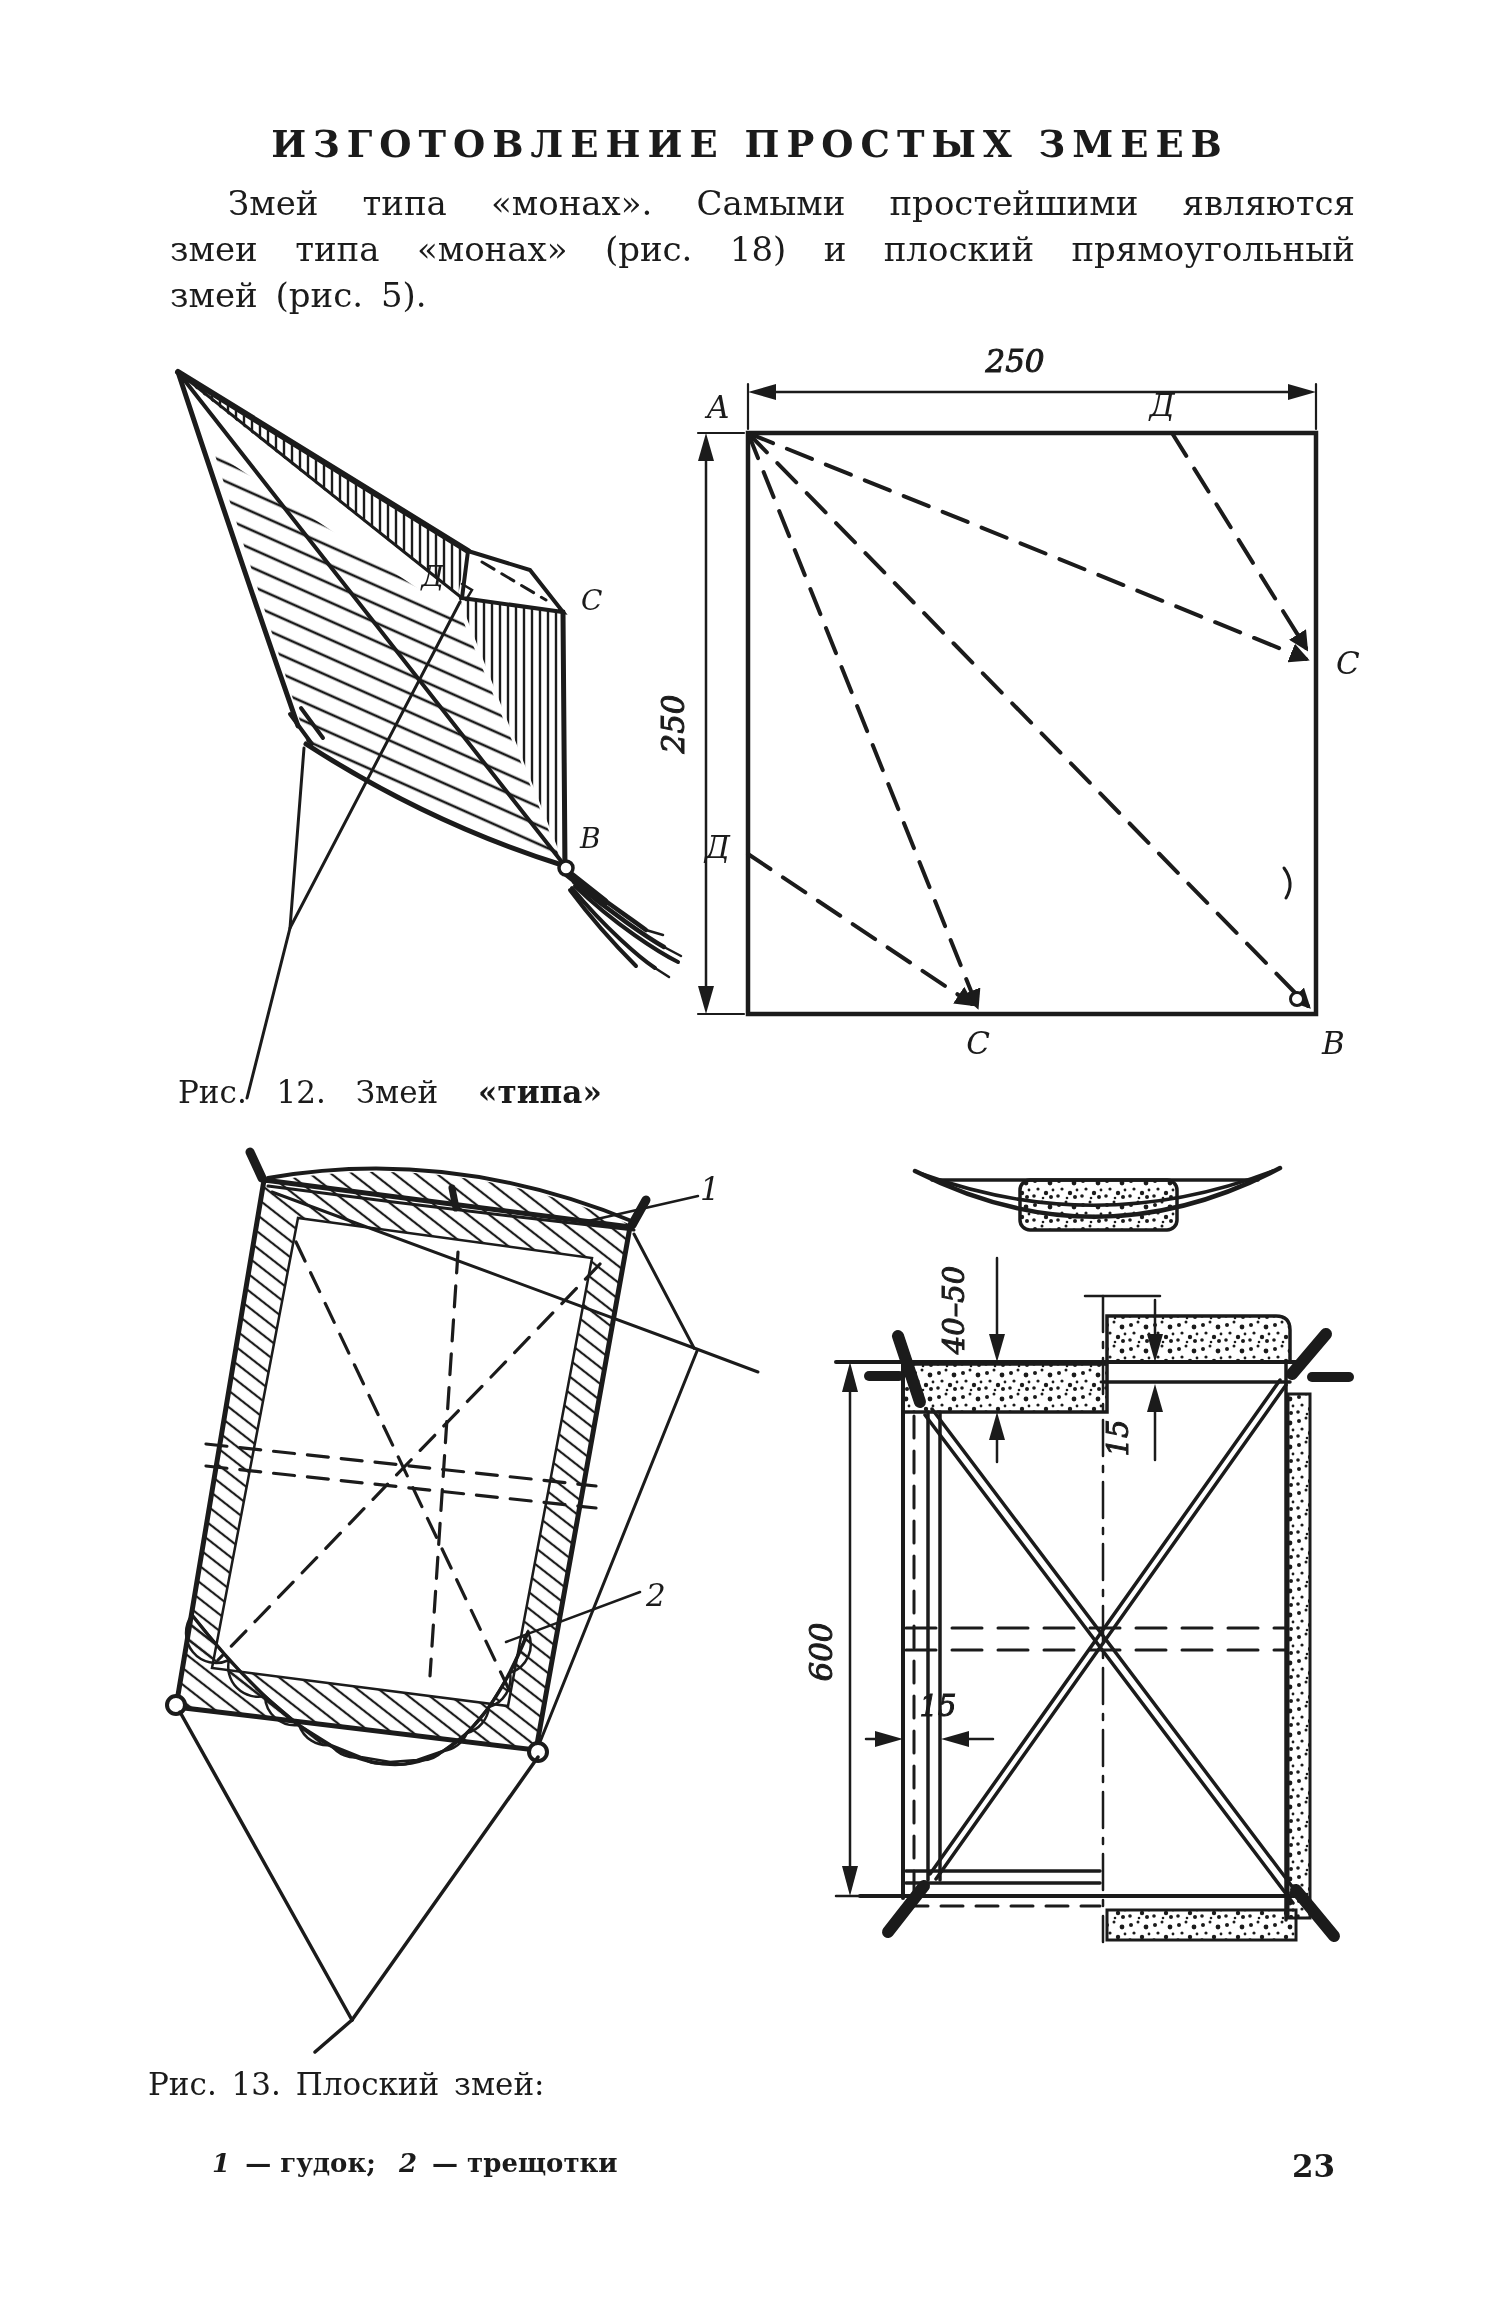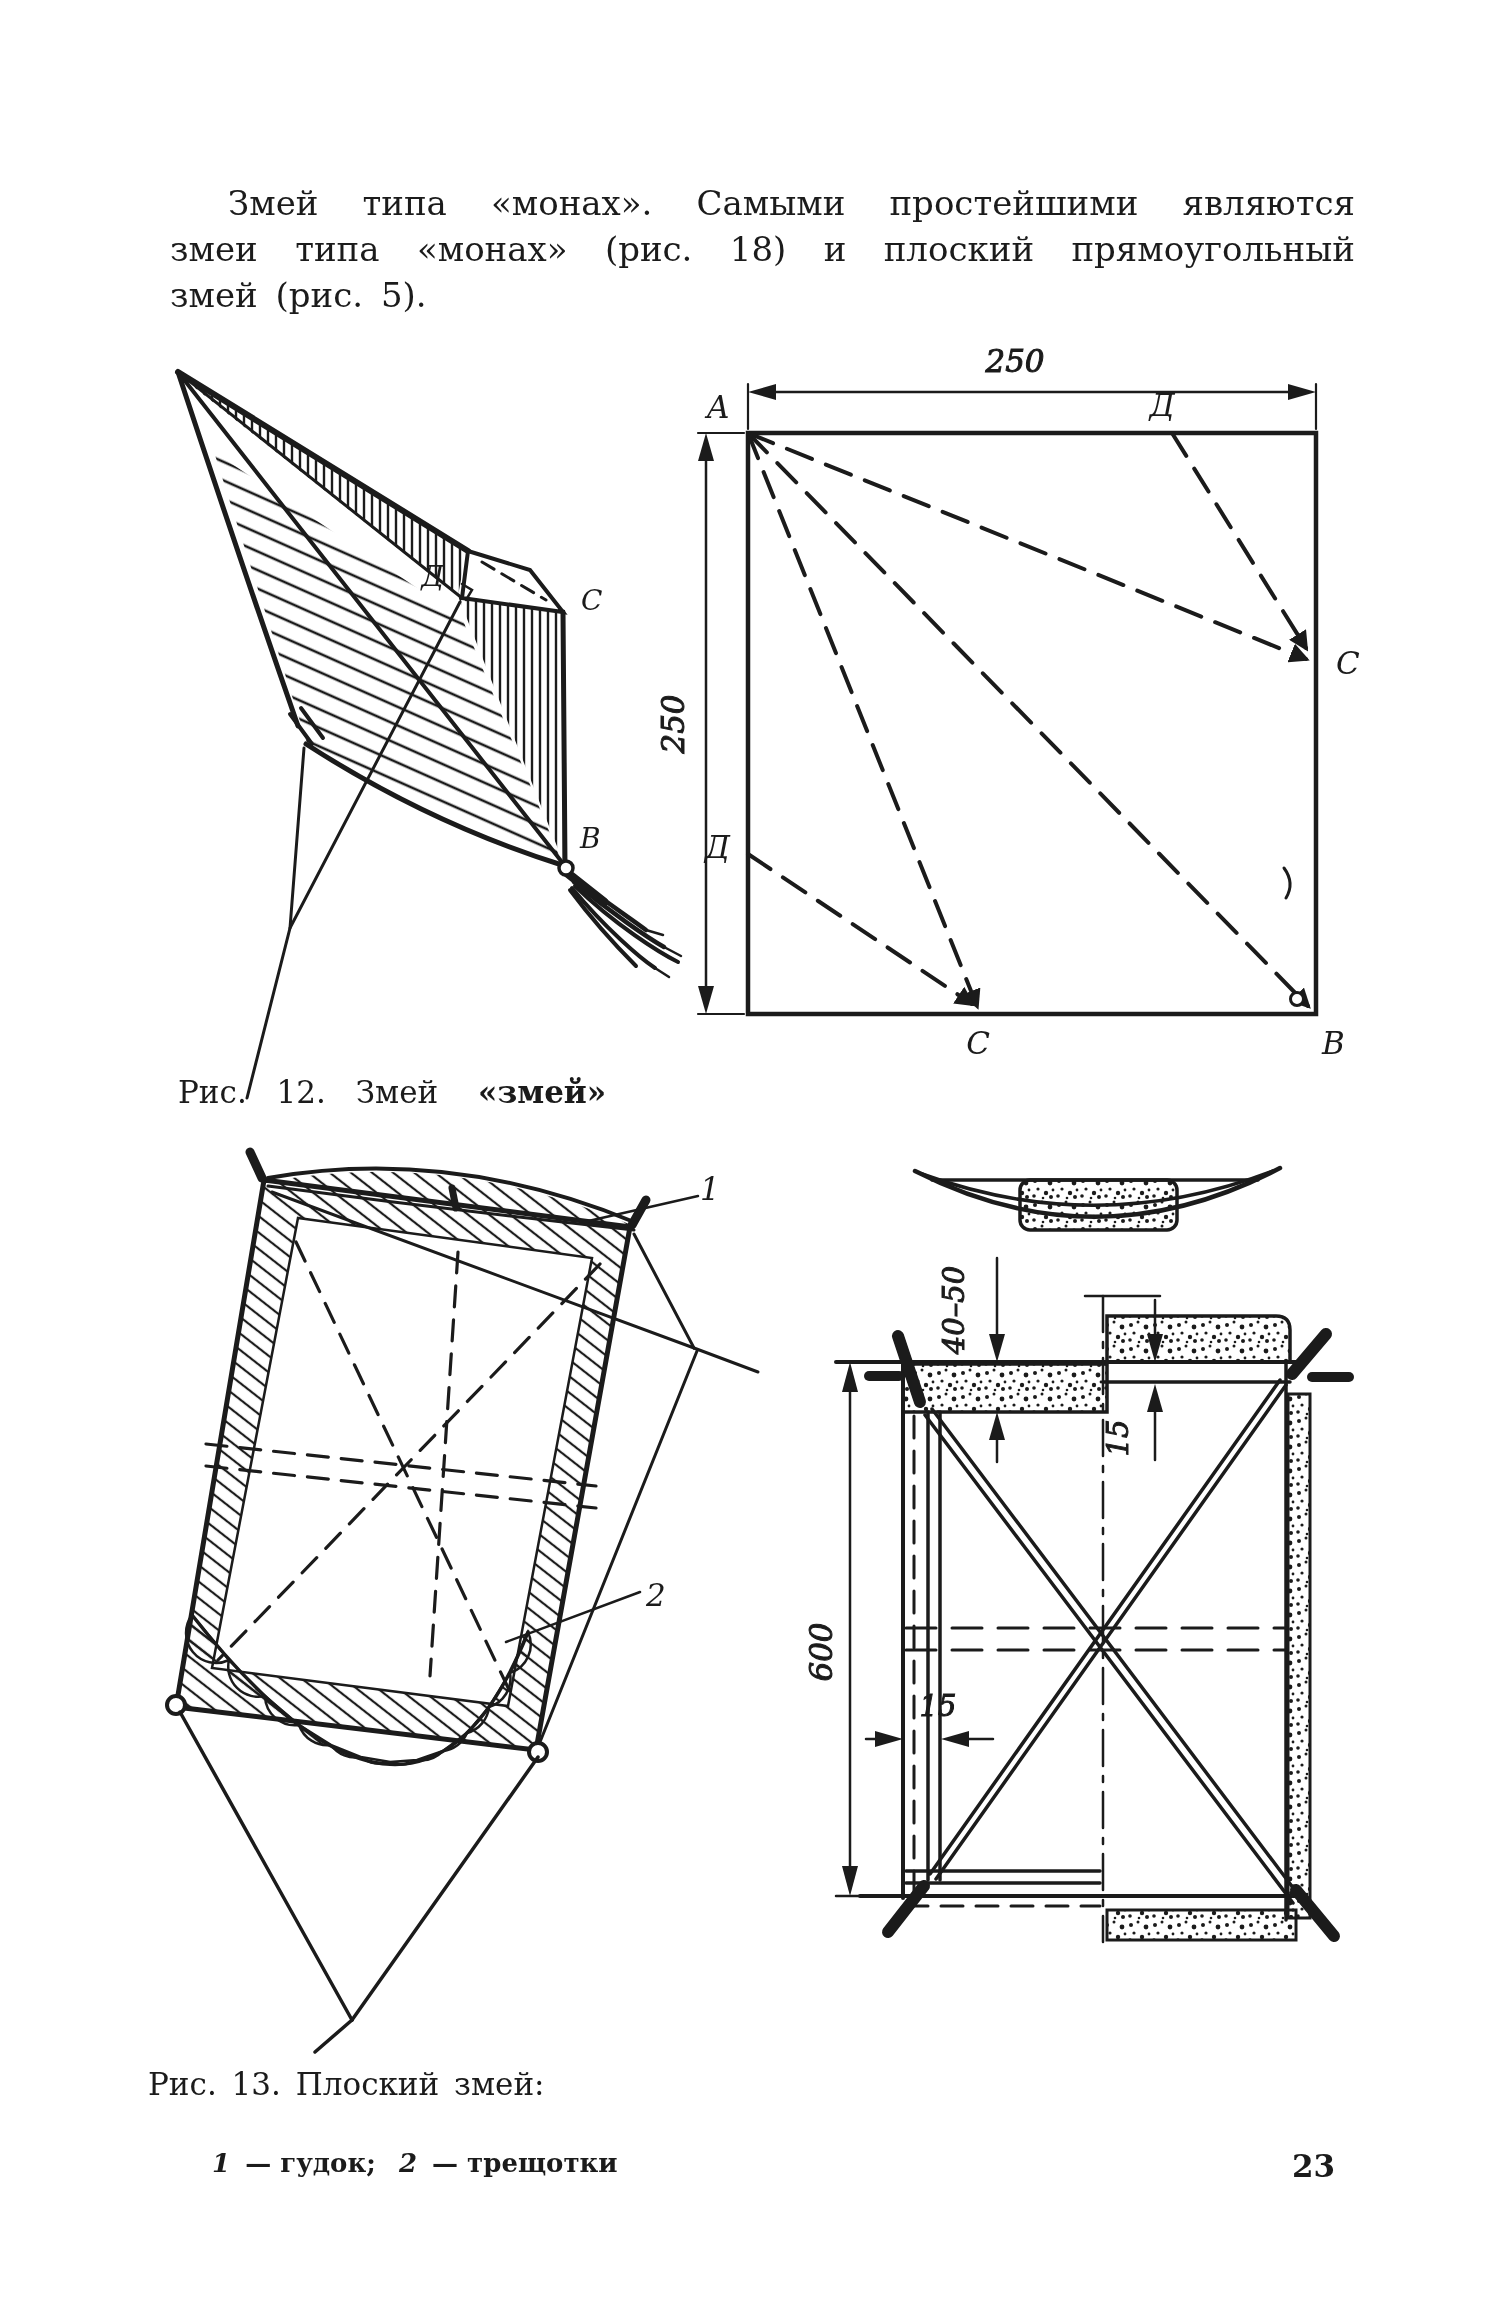--- a/index.html
+++ b/index.html
@@ -29,20 +29,21 @@
   .legend13 .t{margin-right:14px;}
   .pagenum{left:1292px; top:2148px; font-size:31px; font-weight:700;}
   svg.fig{position:absolute; left:0;}
   svg text{font-family:"DejaVu Serif", serif; font-style:italic; fill:#1b1b1b;}
 </style>
 </head>
 <body>
 
 <div class="page">
 
+  <div class="abs title">ИЗГОТОВЛЕНИЕ ПРОСТЫХ ЗМЕЕВ</div>
 
   <div class="abs para-line l1">
     <span class="lead-bold">Змей типа «монах».</span>
     <span>Самыми простейшими являются</span>
   </div>
   <div class="abs para-line l2">змеи типа «монах» (рис. 18) и плоский прямоугольный</div>
   <div class="abs para-line l3">змей (рис. 5).</div>
 
   <svg class="fig" style="top:330px" width="1500" height="790" viewBox="0 330 1500 790">
     <defs>
@@ -131,21 +132,21 @@
         <text x="1336" y="674">С</text>
         <text x="730" y="858" text-anchor="end">Д</text>
         <text x="978" y="1054" text-anchor="middle">С</text>
         <text x="1322" y="1054">В</text>
       </g>
     </g>
   </svg>
 
   <div class="abs cap12">
     <span>Рис. 12. Змей</span>
-    <span class="bold">«змей»</span>
+    <span class="bold">«типа»</span>
   </div>
 
   <svg class="fig" style="top:1140px" width="1500" height="925" viewBox="0 1140 1500 925">
     <defs>
       <pattern id="fh13" width="9" height="13" patternUnits="userSpaceOnUse" patternTransform="rotate(38)">
         <line x1="0" y1="6" x2="9" y2="6" stroke="#1b1b1b" stroke-width="2.2"></line>
       </pattern>
       <pattern id="st13" width="24" height="24" patternUnits="userSpaceOnUse">
         <circle cx="3" cy="5" r="2" fill="#1b1b1b"></circle>
         <circle cx="10" cy="2" r="1.5" fill="#1b1b1b"></circle>

